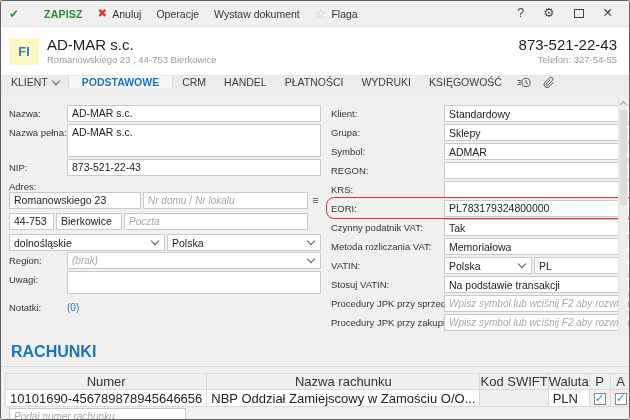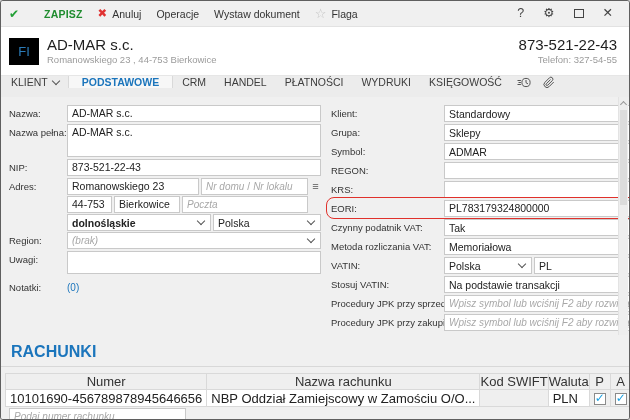--- a/index.html
+++ b/index.html
@@ -16,21 +16,21 @@
   .x-ic { color: #e03131; font-size: 11.5px; font-weight: bold; line-height: 1; }
   .save-lbl { color: #1f8c2f; font-weight: bold; letter-spacing: .2px; margin-left: 20px; }
   .star-ic { color: #c4c4c4; font-size: 13px; line-height: 1; }
   .tb-spacer { flex: 1; }
   .win-controls { display: flex; align-items: center; gap: 19px; padding-right: 10px; }
   .wc { font-size: 12.5px; color: #444; line-height: 1; }
   .max-ic { width: 10px; height: 9px; border: 1.3px solid #444; display: inline-block; }
 
   
   .header { height: 48px; flex: none; background: #ffffff; display: flex; align-items: center; padding: 0 12px 0 8px; }
-  .badge { width: 30px; height: 27px; background: #000000; color: #2b7cb8; font-weight: normal;
+  .badge { width: 30px; height: 27px; background: #fef9c3; color: #2b7cb8; font-weight: bold;
            font-size: 13px; display: flex; align-items: center; justify-content: center; flex: none; }
   .title-block { margin-left: 8px; flex: 1; min-width: 0; }
   .title { font-size: 15px; color: #1e1e1e; line-height: 18px; }
   .subtitle { font-size: 9.5px; color: #9b9b9b; line-height: 12px; }
   .right-block { text-align: right; }
   .taxid { font-size: 15px; color: #1e1e1e; line-height: 18px; }
   .phone { font-size: 9.5px; color: #9b9b9b; line-height: 12px; }
 
   
   .tabbar { height: 22px; flex: none; background: #ececec; border-top: 1px solid #e6e6e6;
@@ -43,21 +43,21 @@
           transform: rotate(45deg); display: inline-block; margin-top: -3px; }
   .tab-icon { display: flex; align-items: center; padding: 0 6px; }
 
   
   .content { flex: 1; background: #f0f0f0; position: relative; overflow: hidden; }
   .form-columns { display: flex; height: 239px; }
   .col-left { width: 320px; flex: none; padding: 8px 0 0 8px; }
   .col-right { flex: 1; padding: 8px 20px 0 10px; }
 
   .frow { display: flex; margin-bottom: 2px; }
-  .frow.tight { margin-bottom: 1px; }
+  .frow.tight { margin-bottom: 1px; flex-direction: column; }
   .flabel { width: 58px; flex: none; font-size: 9.5px; color: #333; padding-top: 3px; white-space: nowrap; overflow: hidden; }
   .flabel.r { width: 113px; }
   .ffield { flex: 1; display: flex; gap: 2px; min-width: 0; align-items: stretch; }
 
   .input, .select { background: #fff; border: 1px solid #c9c9c9; height: 17px; font-size: 10.5px;
                     color: #222; padding: 1px 4px 0 4px; overflow: hidden; white-space: nowrap; }
   .select { display: flex; justify-content: space-between; align-items: center; padding-top: 0; }
   .select .chev { margin-right: 2px; flex: none; }
   .grow { flex: 1; min-width: 0; }
   .ph { color: #a8a8a8; font-style: italic; font-size: 10px; }
@@ -209,21 +209,21 @@
             <div class="input" style="width:45px; flex:none;">44-753</div>
             <div class="input" style="width:66px; flex:none;">Bierkowice</div>
             <div class="input grow">
               <span class="ph">Poczta</span>
             </div>
           </div>
         </div>
         <div class="frow tight">
           <div class="flabel"></div>
           <div class="ffield">
-            <div class="select" style="width:144px; flex:none;font-weight:bold;">
+            <div class="select" style="width:156px; flex:none;">
               <span>dolnośląskie</span>
               <span class="chev"></span>
             </div>
             <div class="select grow">
               <span>Polska</span>
               <span class="chev"></span>
             </div>
           </div>
         </div>
         <div class="frow">

